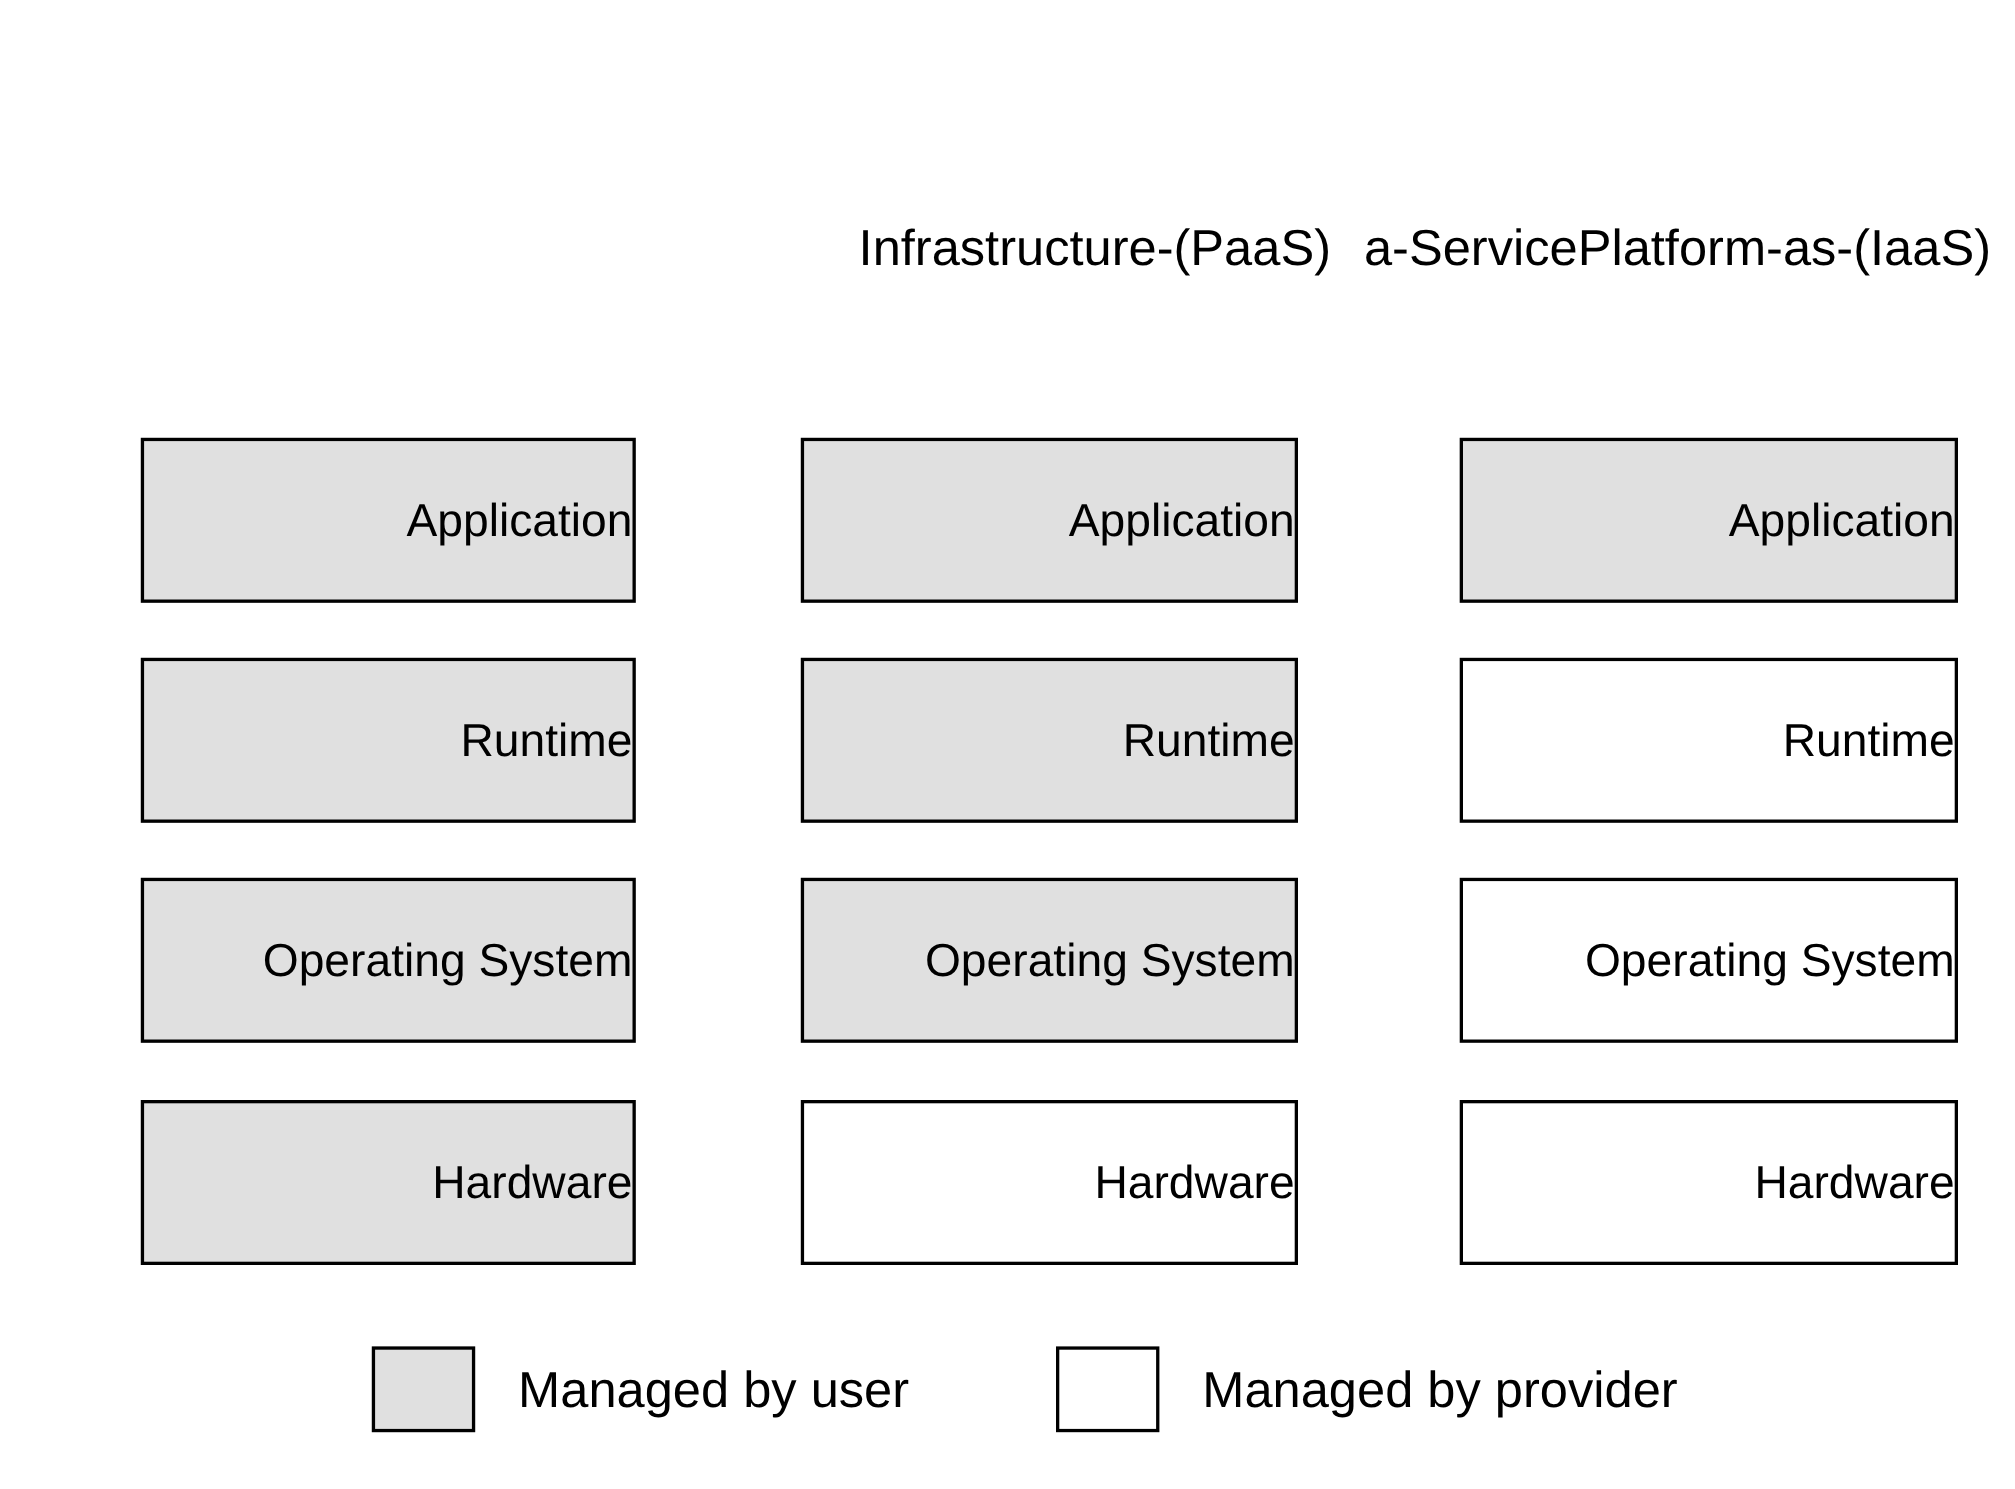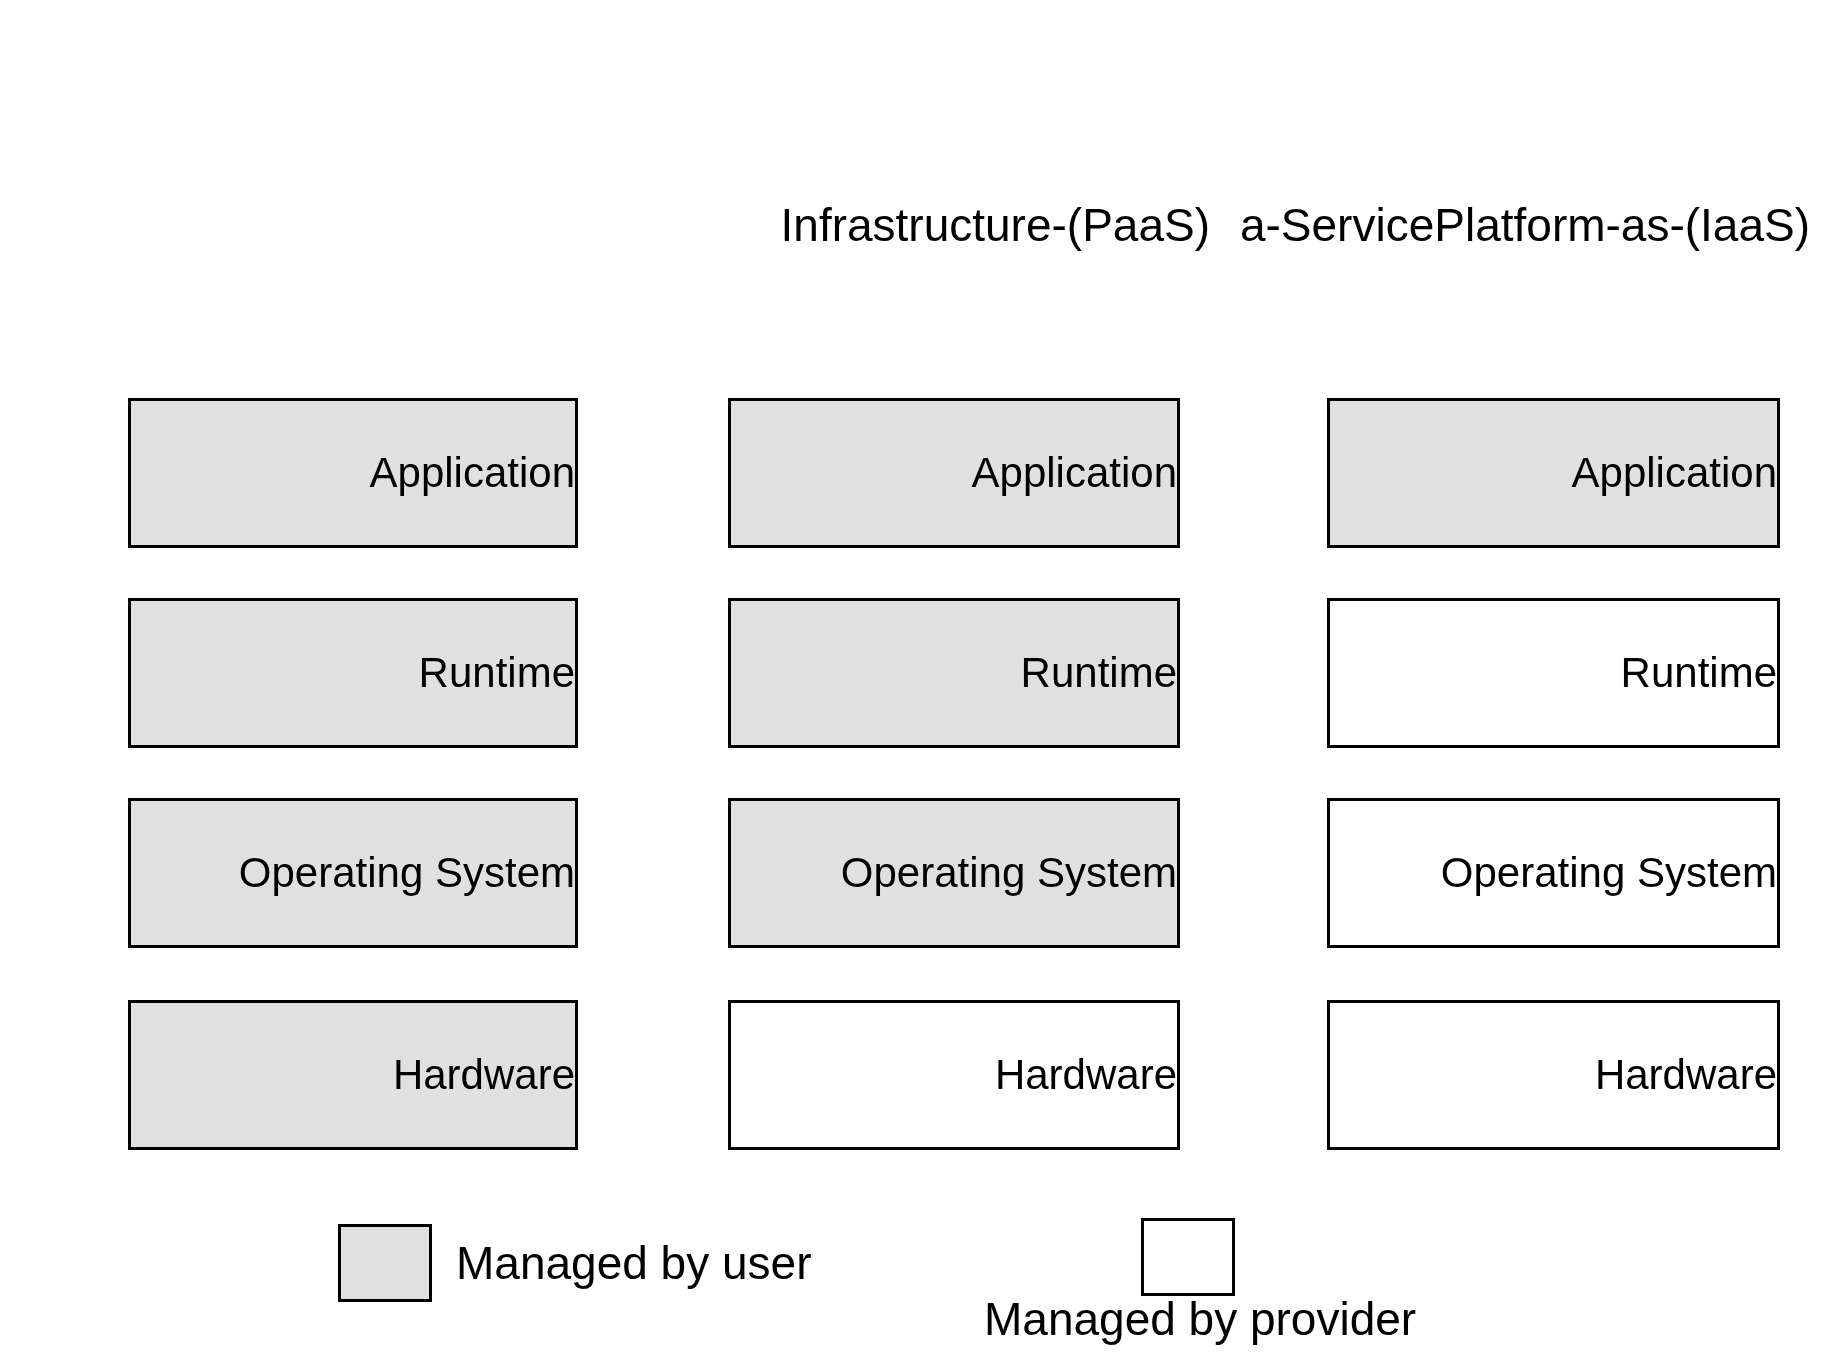--- a/index.html
+++ b/index.html
@@ -66,21 +66,21 @@
     height: 90px;
   }
   .legend-swatch {
     box-sizing: border-box;
     width: 94px;
     height: 78px;
     border: 3px solid #000000;
     flex: 0 0 auto;
   }
   .legend-label {
-    margin-left: 24px;
+    margin-left: 39px;
     font-size: 46px;
     line-height: 1;
     color: #000000;
     white-space: pre;
   }
 </style>
 </head>
 <body>
 
 <div id="diagram">
@@ -120,18 +120,18 @@
       <span>Operating System</span>
     </div>
     <div class="layer-box fill-provider" style="left: 1327px; width: 453px; top: 1000px; height: 150px;">
       <span>Hardware</span>
     </div>
     <div class="legend">
       <div class="legend-item" style="left: 338px; top: 0px;">
         <div class="legend-swatch" style="background: rgb(224, 224, 224);"></div>
         <span class="legend-label">Managed by user</span>
       </div>
-      <div class="legend-item" style="left: 960px; top: 0px; flex-direction: column;">
+      <div class="legend-item" style="left: 960px; top: 0px;">
         <div class="legend-swatch" style="background: rgb(255, 255, 255);"></div>
         <span class="legend-label">Managed by provider</span>
       </div>
     </div>
   </div>
 
 </body></html>

